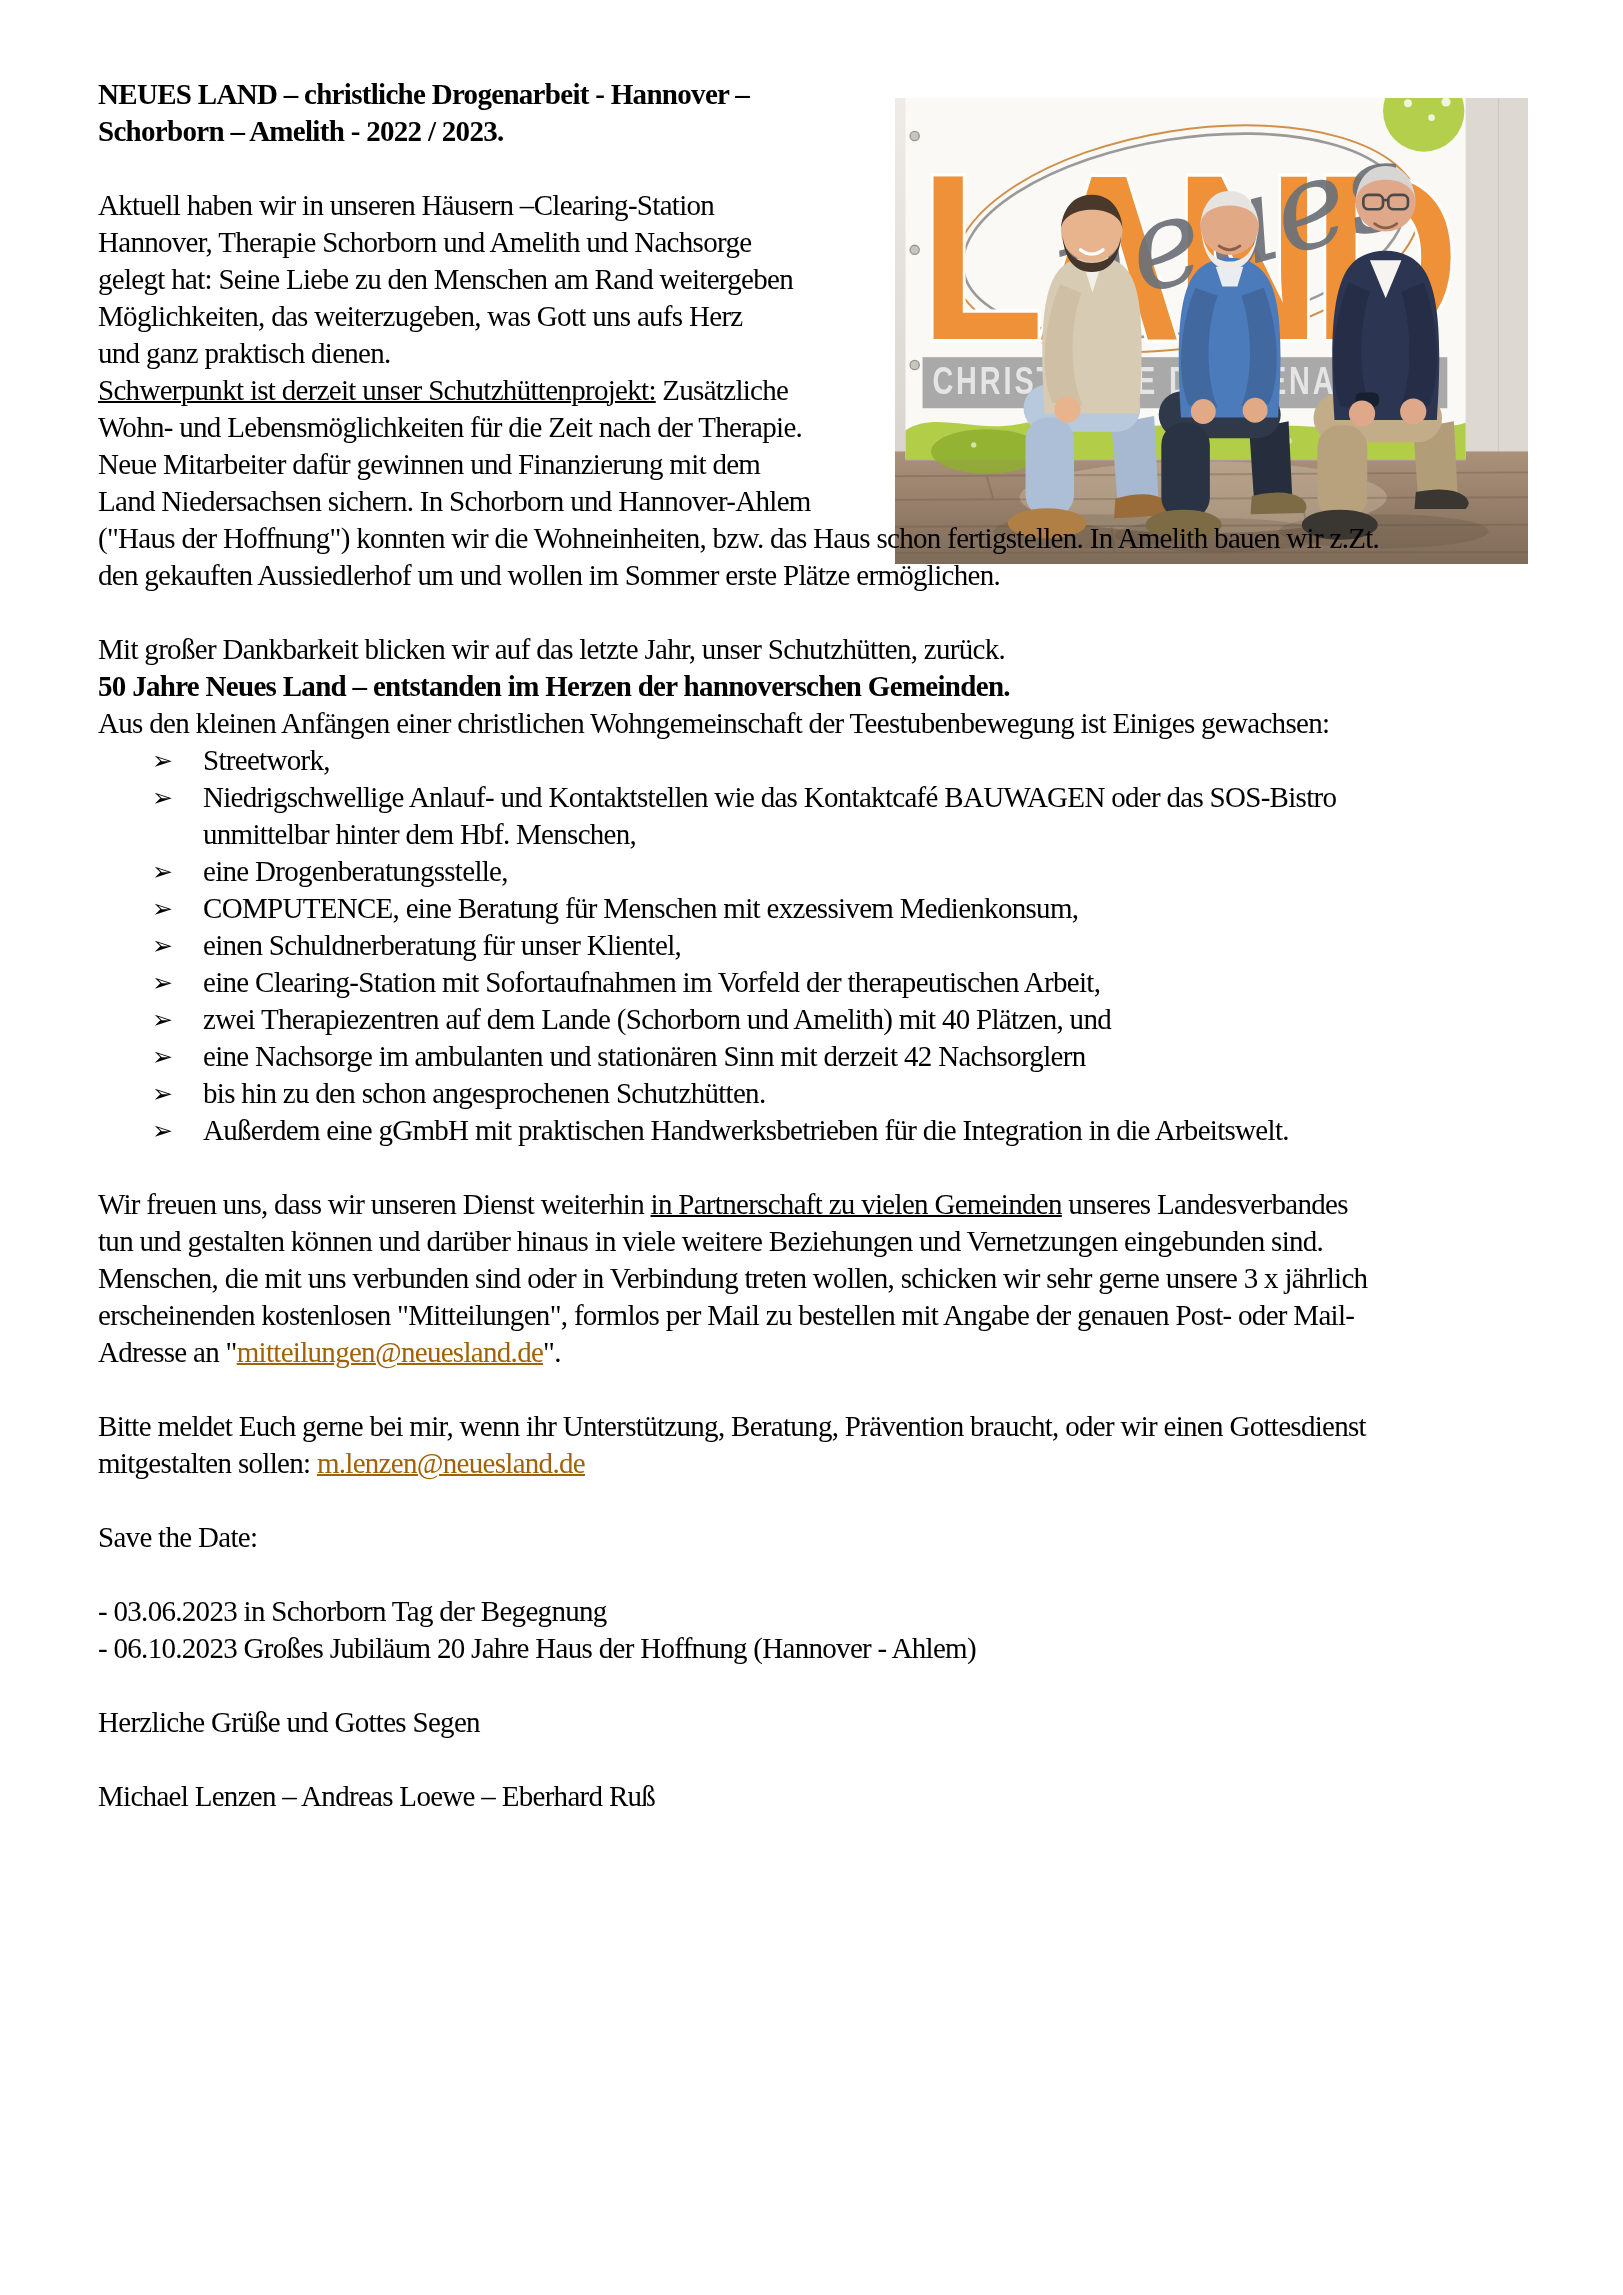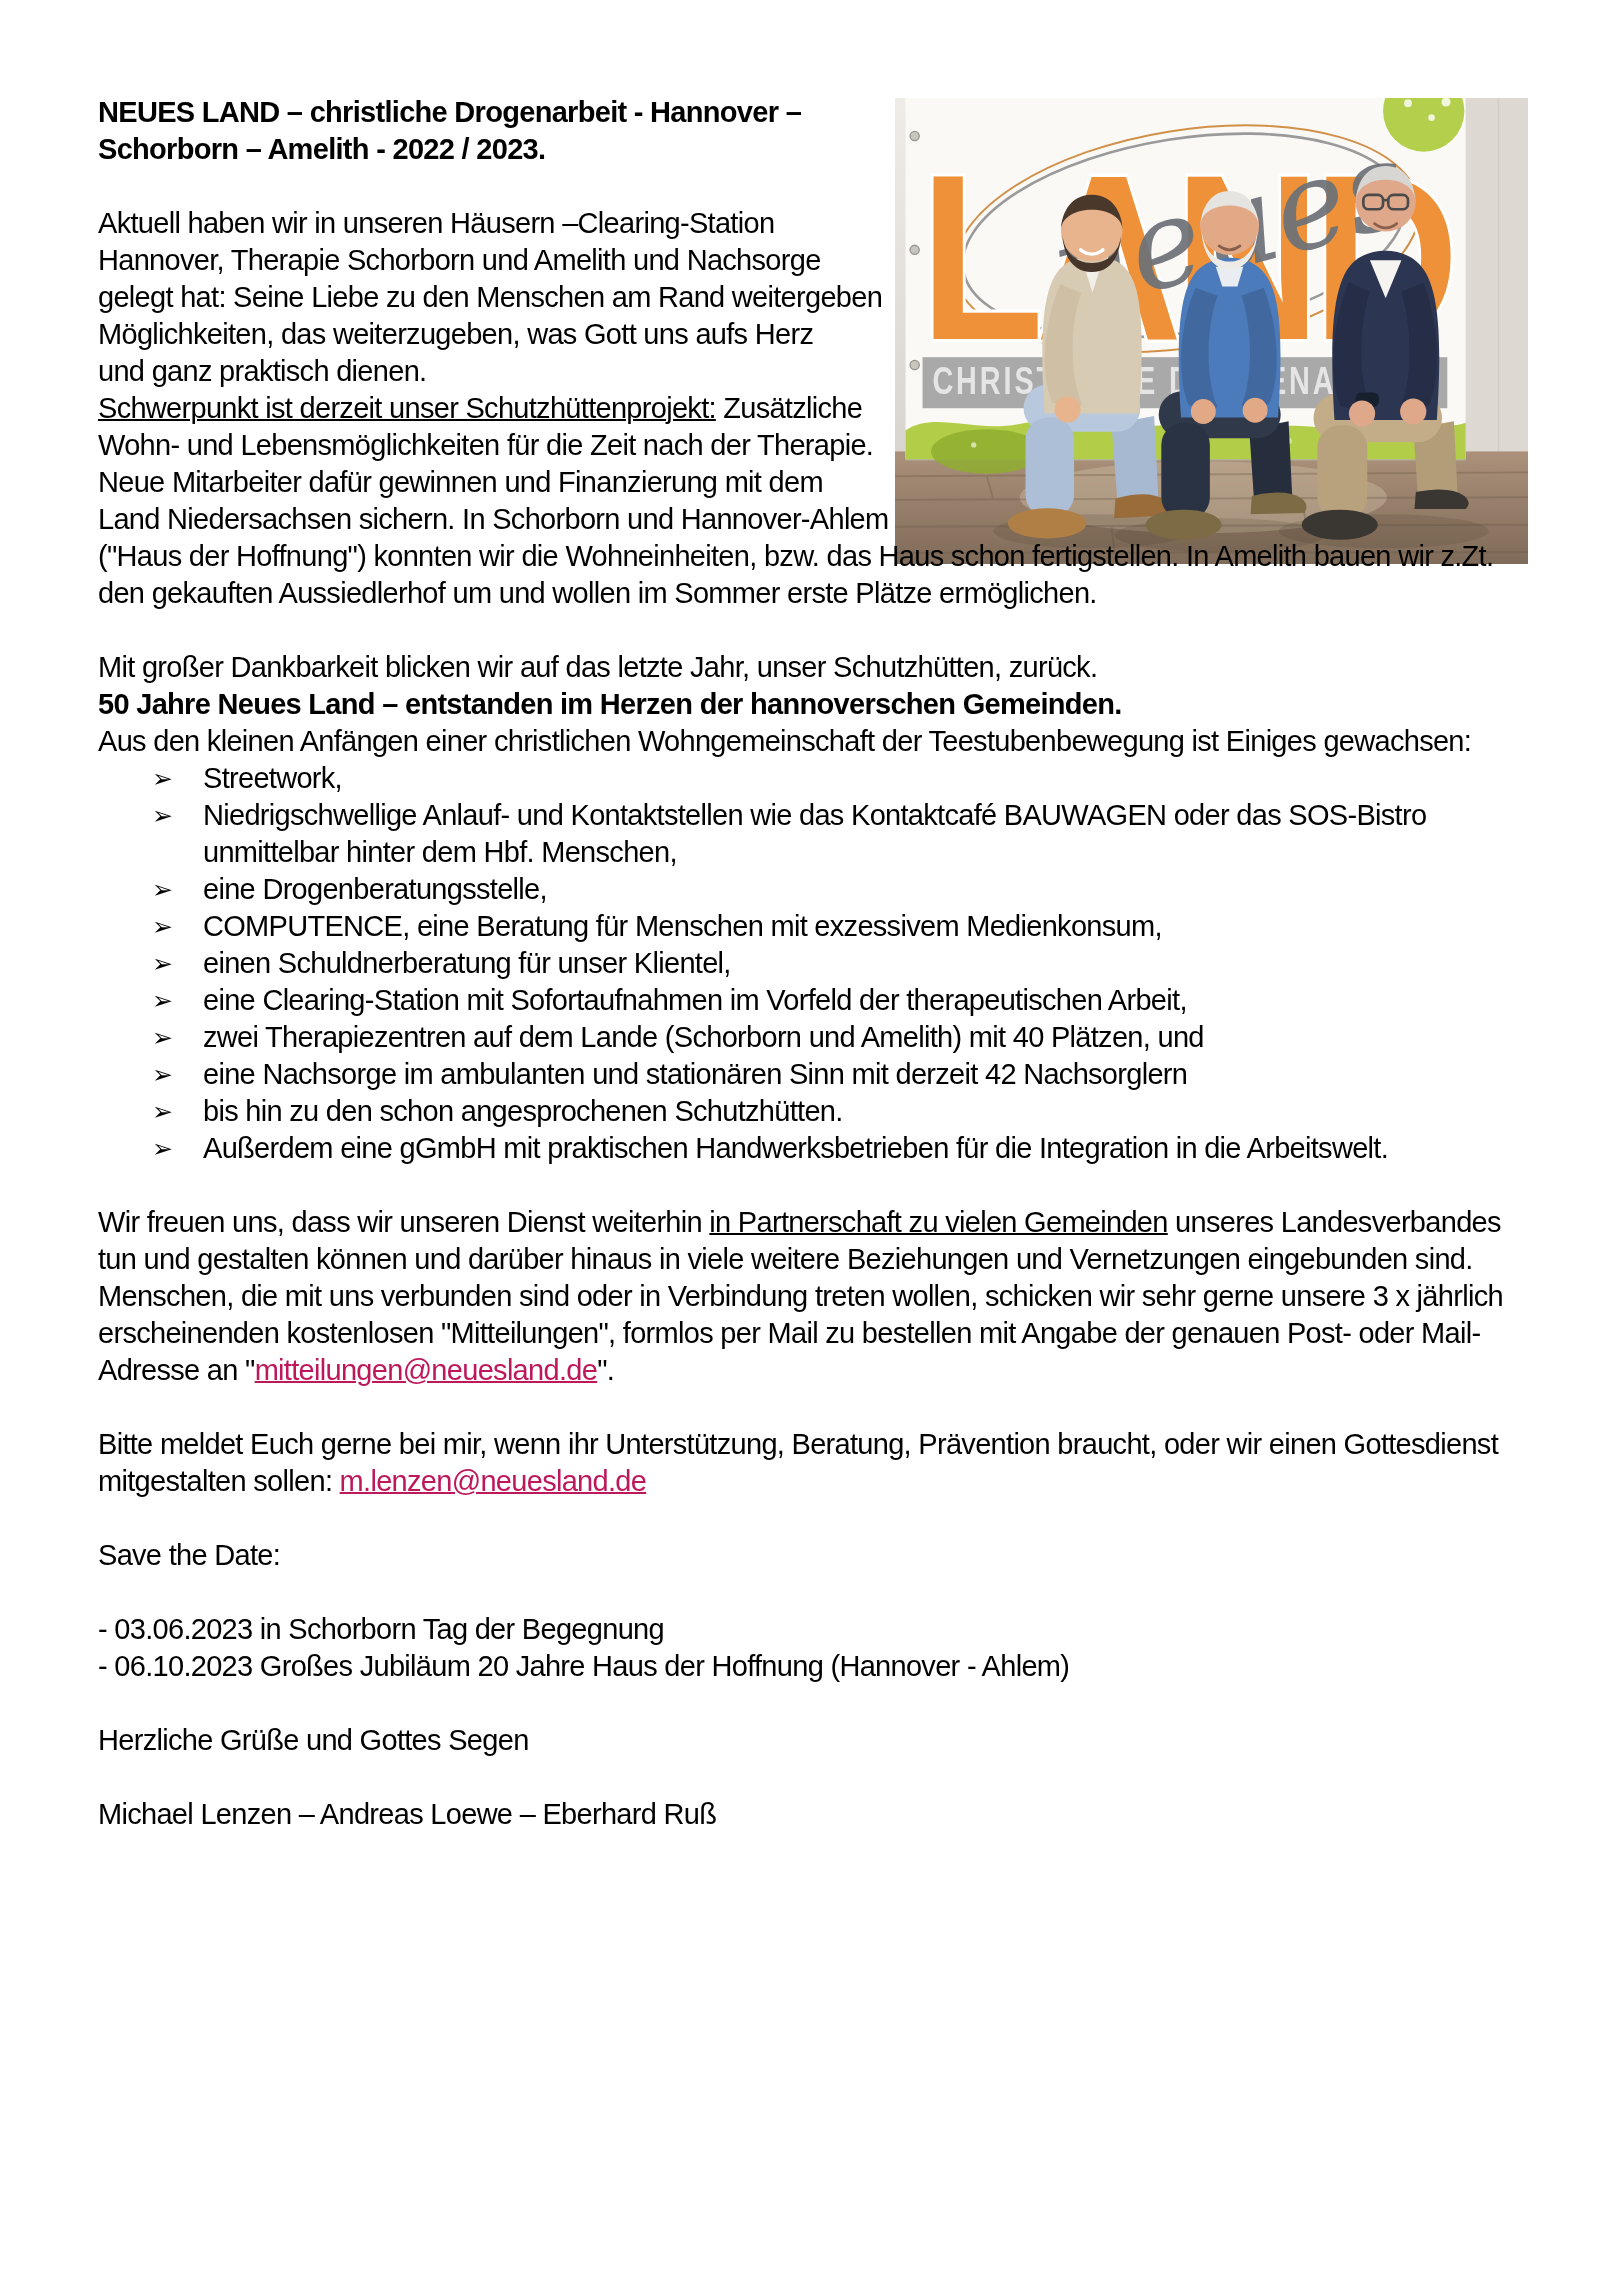--- a/index.html
+++ b/index.html
@@ -1,24 +1,24 @@
 <!DOCTYPE html>
 <html style="font-size:10.5px"><head>
 <meta charset="utf-8">
 <style>
   html,body { margin:0; padding:0; background:#ffffff; }
   .page {
     position:relative; width:1623px; height:2295px; background:#ffffff;
     font-family:"Liberation Sans", sans-serif; color:#000; overflow:hidden;
   }
-  .content { position:absolute; left:98px; top:94px; width:1446px; }
+  .content { position:absolute; left:98px; top:76px; width:1446px;font-family:Liberation Serif, serif; }
   .ln { height:37px; line-height:37px; font-size:29px; letter-spacing:-0.7px; white-space:pre; }
   .b  { font-weight:bold; }
   .u  { text-decoration:underline; text-decoration-thickness:2px; }
-  .link { color:#be185d; text-decoration:underline; text-decoration-thickness:2px; }
+  .link { color:#a16207; text-decoration:underline; text-decoration-thickness:2px; }
   .bullets .bullet { position:relative; padding-left:105px; }
   .bullets .glyph {
     position:absolute; left:54px; top:0; height:37px; line-height:37px; font-size:25px;
   }
   .photo {
     position:absolute; left:895px; top:98px; width:633px; height:466px; overflow:hidden;
   }
   .photo svg { display:block; width:100%; height:100%; }
 </style>
 </head>

